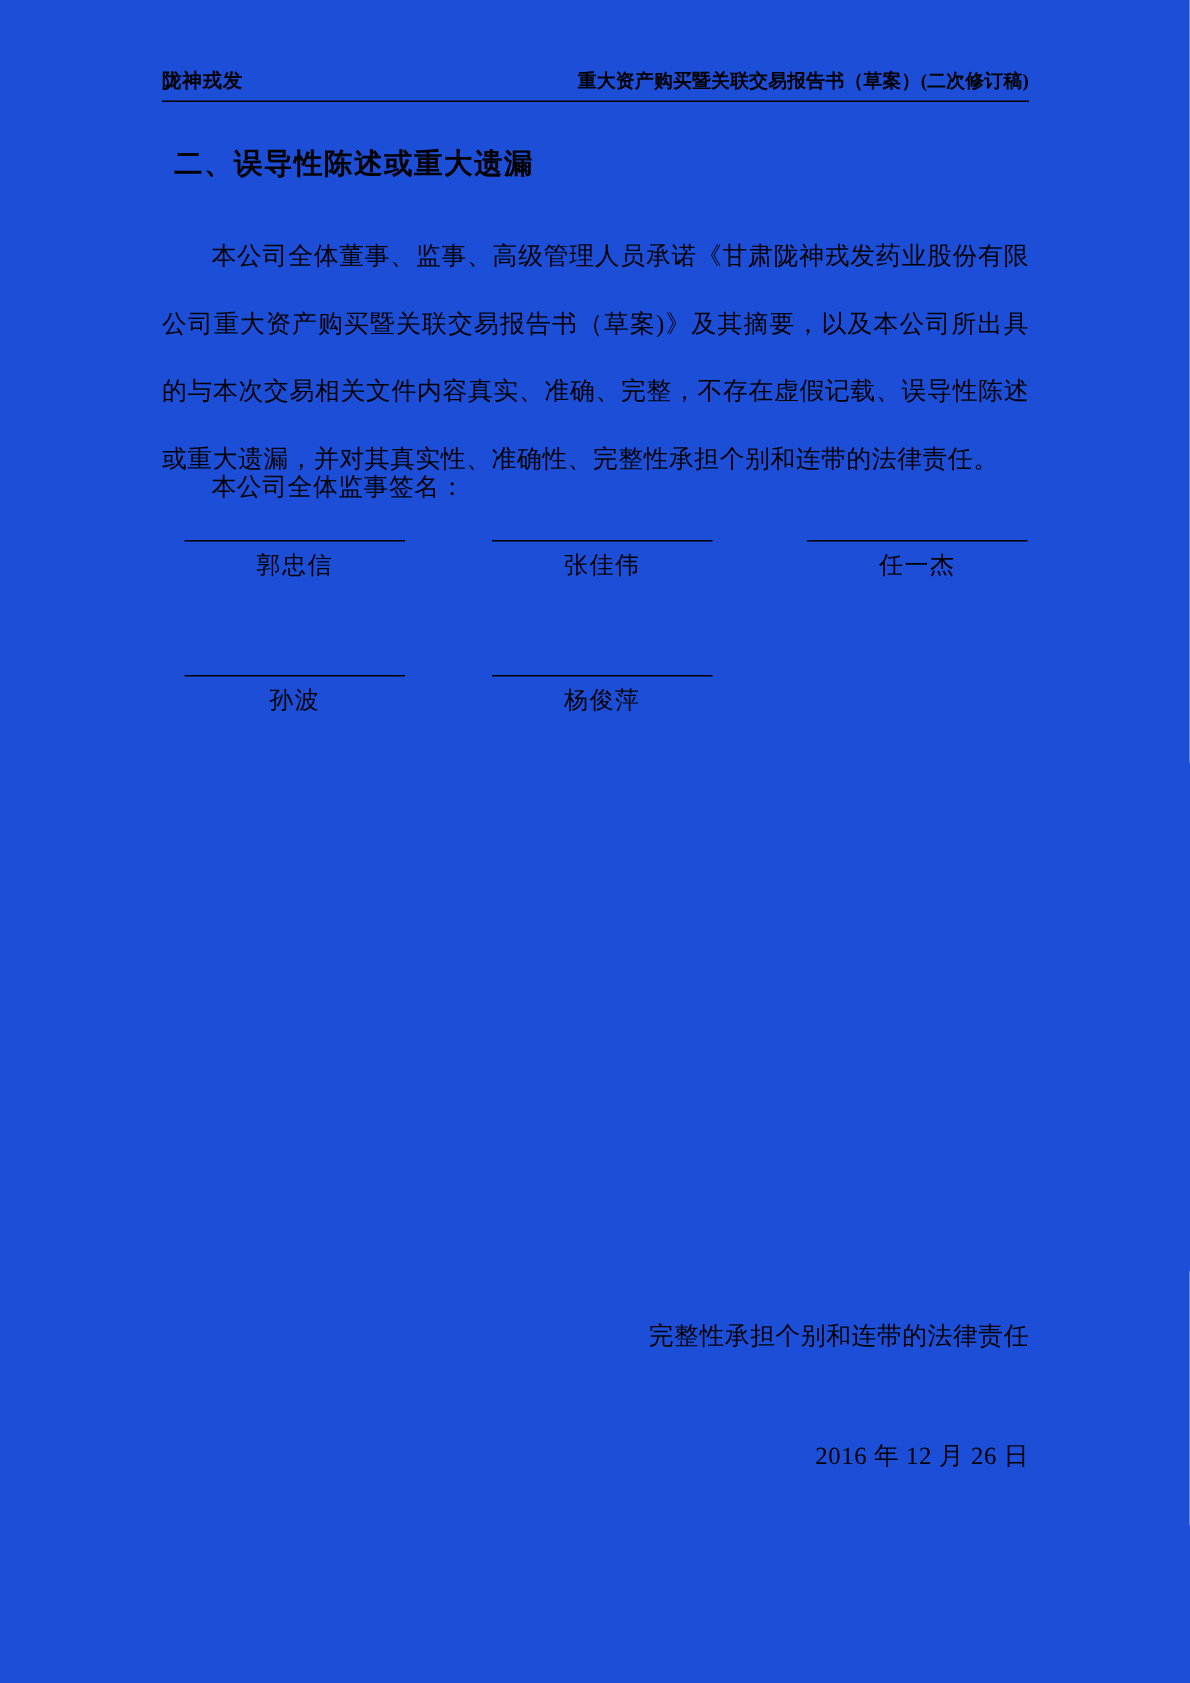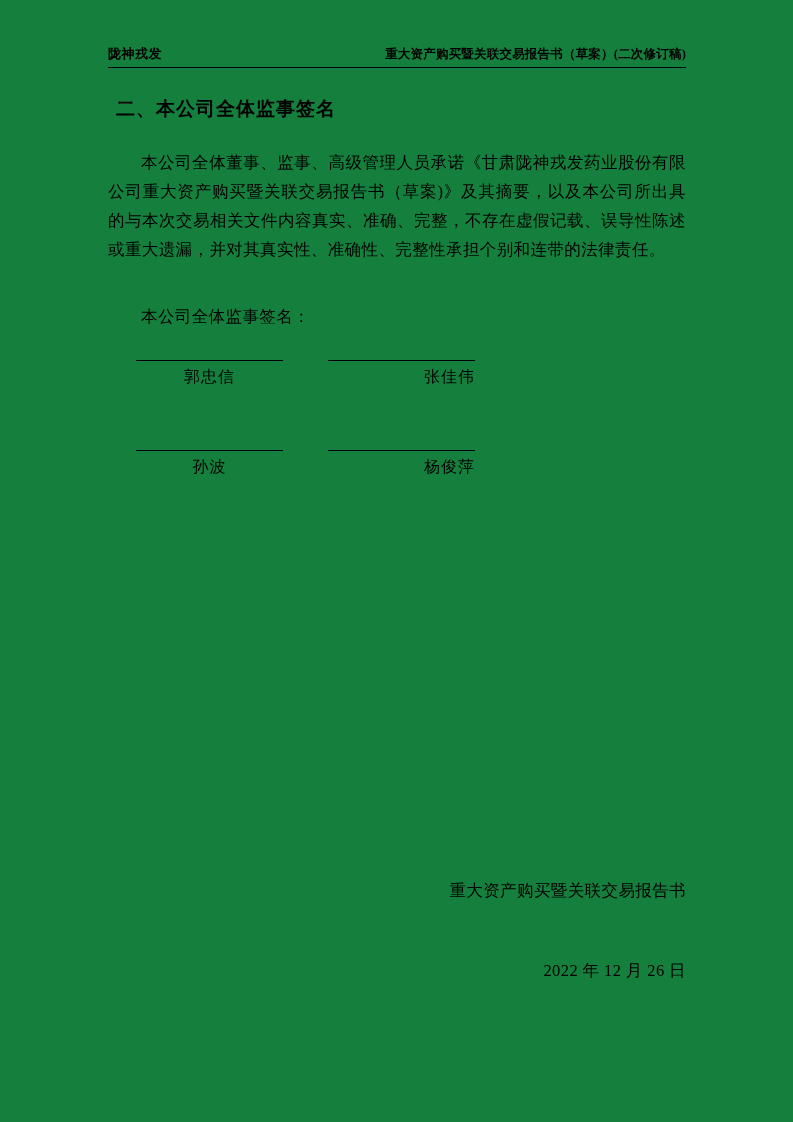--- a/index.html
+++ b/index.html
@@ -7,21 +7,21 @@
     padding: 0;
     background: #b0b0b0;
   }
   body {
     font-family: "Liberation Serif", "DejaVu Serif", serif;
   }
   .page {
     position: relative;
     width: 793px;
     height: 1122px;
-    background: #15803d;
+    background: #1d4ed8;
     margin: 0 auto;
     overflow: hidden;
     box-sizing: border-box;
   }
   .content {
     position: absolute;
     left: 108px;
     top: 0;
     width: 578px;
     height: 1122px;
@@ -59,21 +59,21 @@
     font-weight: bold;
     font-family: "DejaVu Sans", "Liberation Sans", sans-serif;
     letter-spacing: 1px;
   }
   
   .para {
     position: absolute;
     left: 0;
     width: 578px;
     font-size: 16.5px;
-    line-height: 29px;
+    line-height: 45px;
     text-align: justify;
     text-justify: inter-ideograph;
     text-indent: 33px;
     letter-spacing: 0.4px;
   }
   #para1 { top: 148px; }
   #para2 { top: 288px; margin-top: 14px; }
 
   
   .sig-row {
@@ -92,22 +92,22 @@
   .sig-cell .rule {
     width: 147px;
     height: 0;
     border-top: 1.2px solid #000;
   }
   .sig-cell .name {
     margin-top: 6px;
     font-size: 16px;
     letter-spacing: 1px;
   }
-  .c0 { left: 28px; text-align: center; }
-  .c1 { left: 220px; text-align: right; }
+  .c0 { left: 15px; text-align: center; }
+  .c1 { left: 220px; }
   .c2 { left: 430px; }
 
   
   .company-line {
     position: absolute;
     top: 880px;
     left: 0;
     width: 578px;
     text-align: right;
     font-size: 16.5px;
@@ -137,45 +137,49 @@
 <body>
 
 <div class="page">
   <div class="content">
 
     <div class="header">
       <div class="header-left">陇神戎发</div>
       <div class="header-right">重大资产购买暨关联交易报告书（草案）(二次修订稿)</div>
     </div>
 
-    <div class="section-title">二、本公司全体监事签名</div>
+    <div class="section-title">二、误导性陈述或重大遗漏</div>
 
     <div class="para" id="para1">本公司全体董事、监事、高级管理人员承诺《甘肃陇神戎发药业股份有限公司重大资产购买暨关联交易报告书（草案)》及其摘要，以及本公司所出具的与本次交易相关文件内容真实、准确、完整，不存在虚假记载、误导性陈述或重大遗漏，并对其真实性、准确性、完整性承担个别和连带的法律责任。</div>
 
     <div class="para" id="para2">本公司全体监事签名：</div>
 
     <div class="sig-row" id="sigrow1">
       <div class="sig-cell c0">
         <div class="rule"></div>
         <div class="name">郭忠信</div>
       </div>
       <div class="sig-cell c1">
         <div class="rule"></div>
         <div class="name">张佳伟</div>
       </div>
+      <div class="sig-cell c2">
+        <div class="rule"></div>
+        <div class="name">任一杰</div>
+      </div>
     </div>
 
     <div class="sig-row" id="sigrow2">
       <div class="sig-cell c1">
         <div class="rule"></div>
         <div class="name">杨俊萍</div>
       </div>
       <div class="sig-cell c0">
         <div class="rule"></div>
         <div class="name">孙波</div>
       </div>
     </div>
 
-    <div class="company-line">重大资产购买暨关联交易报告书</div>
-    <div class="date-line">2022 年 12 月 26 日</div>
+    <div class="company-line">完整性承担个别和连带的法律责任</div>
+    <div class="date-line">2016 年 12 月 26 日</div>
 
   </div>
 </div>
 
 </body></html>

